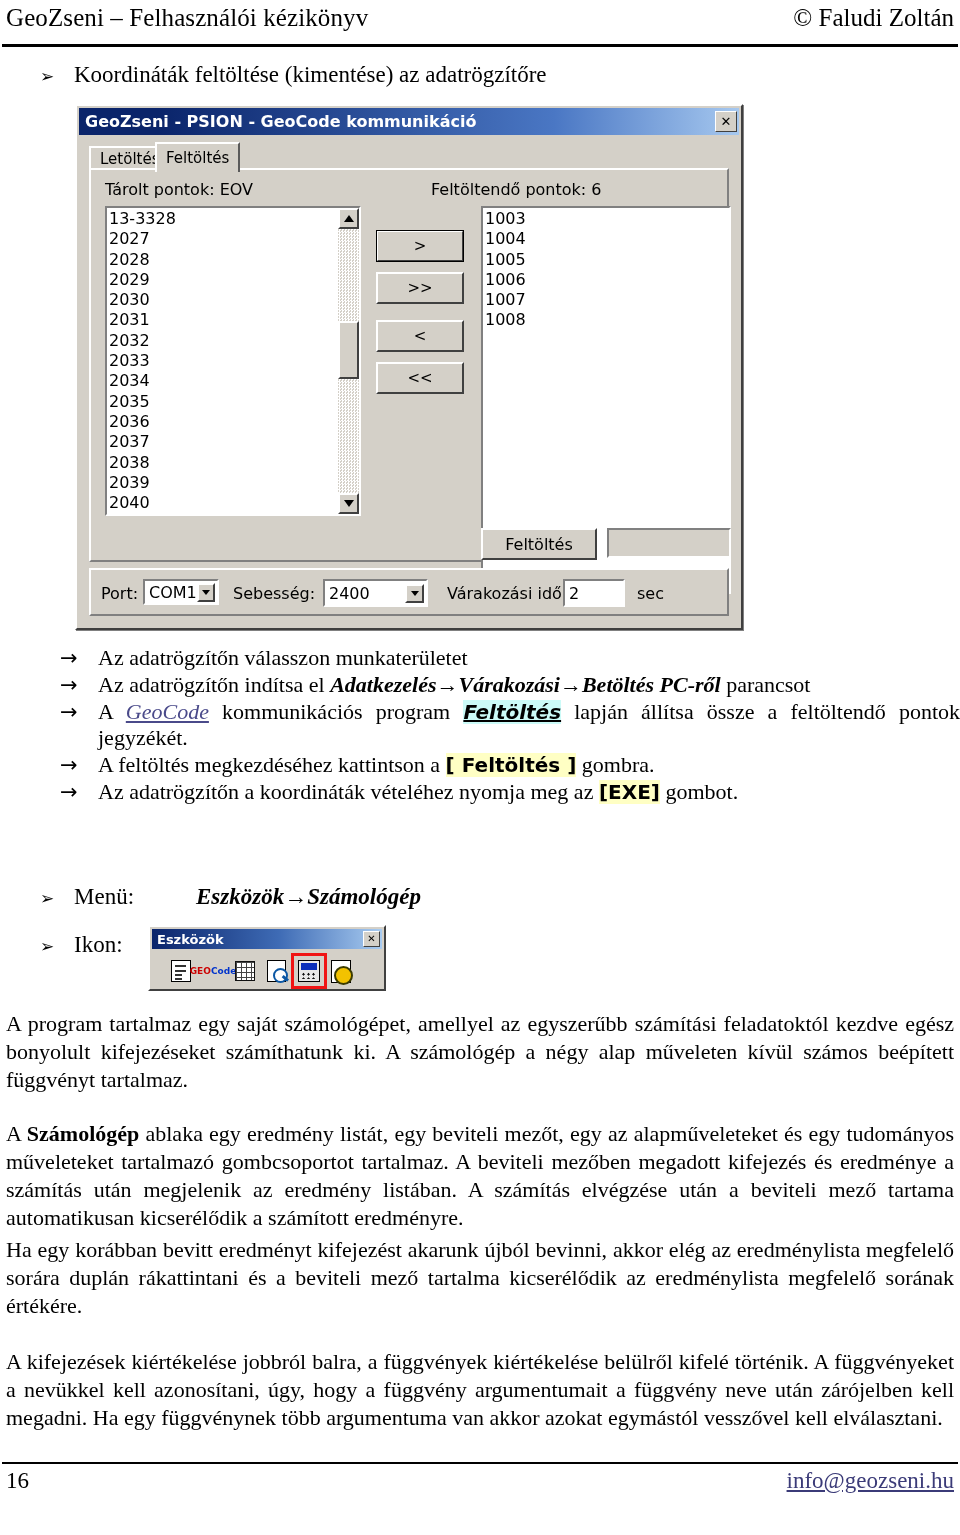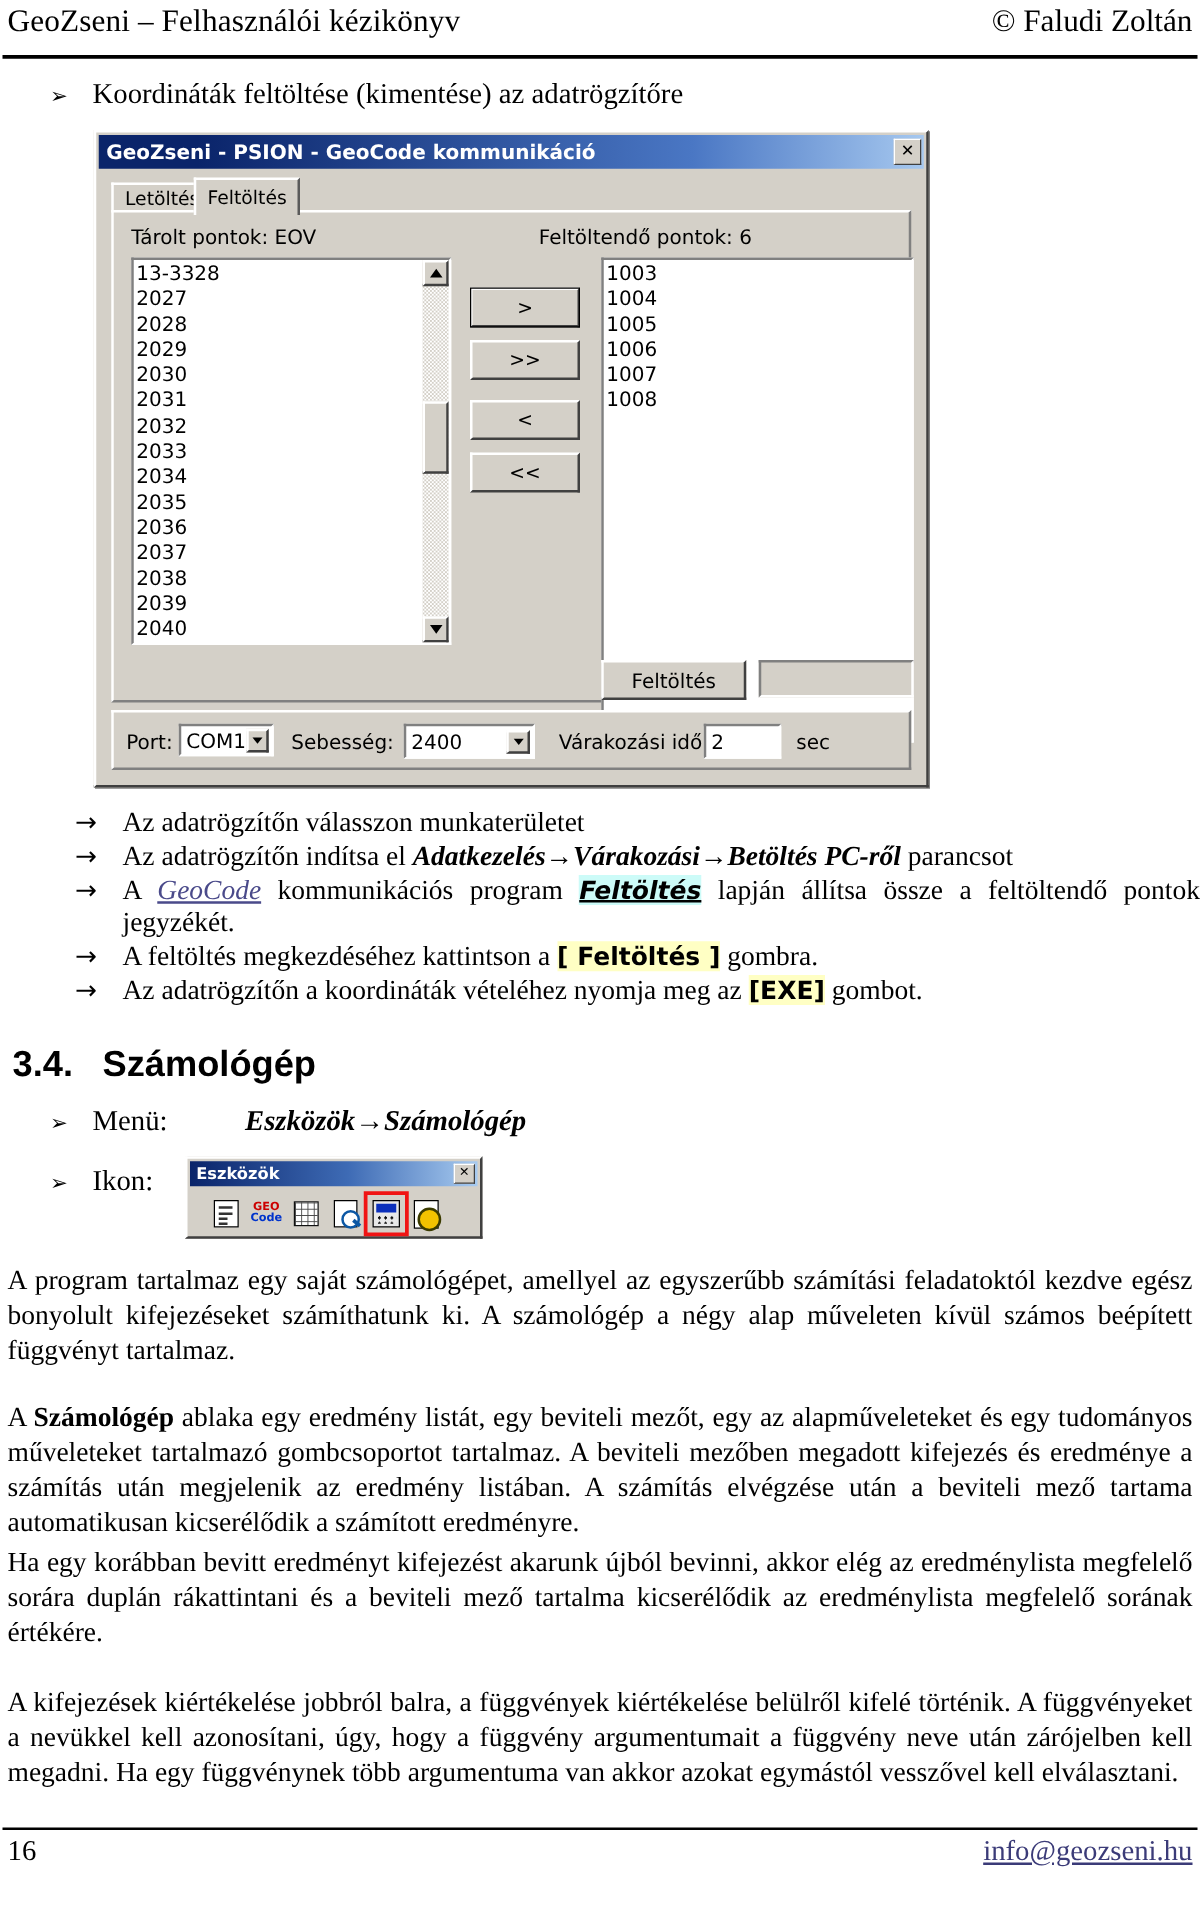--- a/index.html
+++ b/index.html
@@ -246,21 +246,21 @@
     position:absolute;left:4px;top:26px;right:4px;height:36px;
     display:flex;align-items:center;gap:6px;padding-left:14px;box-sizing:border-box;
   }
   .ticon{width:26px;height:26px;position:relative;flex:0 0 26px;}
   .ticon.sel{outline:3px solid #f01414;outline-offset:2px;}
   .doc-shape{
     position:absolute;inset:2px 3px;background:#fff;border:1.5px solid #000;
   }
   .doc-shape i{position:absolute;left:3px;right:4px;height:1.5px;background:#333;}
   .geocode{
-    position:absolute;inset:0;display:flex;flex-direction:column;
+    position:absolute;inset:0;display:flex;flex-direction:row;
     align-items:center;justify-content:center;line-height:1.0;
   }
   .geocode b{font-size:9px;font-weight:bold;}
   .geocode .g{color:#cc0000;}
   .geocode .c{color:#0033cc;}
   .grid-shape{
     position:absolute;inset:3px;background:#fff;border:1.5px solid #111;
     background-image:linear-gradient(#444 1px,transparent 1px),linear-gradient(90deg,#444 1px,transparent 1px);
     background-size:5px 5px;
   }
@@ -420,24 +420,20 @@
       <div class="arrow-row">
         <div class="arrow-mark">→</div>
         <div class="arrow-text just"><span>A feltöltés megkezdéséhez kattintson a </span><span class="hl-yellow">[ Feltöltés ]</span><span> gombra.</span></div>
       </div>
       <div class="arrow-row">
         <div class="arrow-mark">→</div>
         <div class="arrow-text just"><span>Az adatrögzítőn a koordináták vételéhez nyomja meg az </span><span class="hl-yellow">[EXE]</span><span> gombot.</span></div>
       </div>
     </div>
 
-  <div class="h2row">
-    <div class="h2num">3.4.</div>
-    <div>Számológép</div>
-  </div>
 
   <div class="menu-row">
     <span class="bullet-mark">➢</span>
     <span class="menu-lbl">Menü:</span>
     <span class="menu-val">Eszközök→Számológép</span>
   </div>
 
   <div class="ikon-row">
     <span class="bullet-mark">➢</span>
     <span class="ikon-lbl">Ikon:</span>

